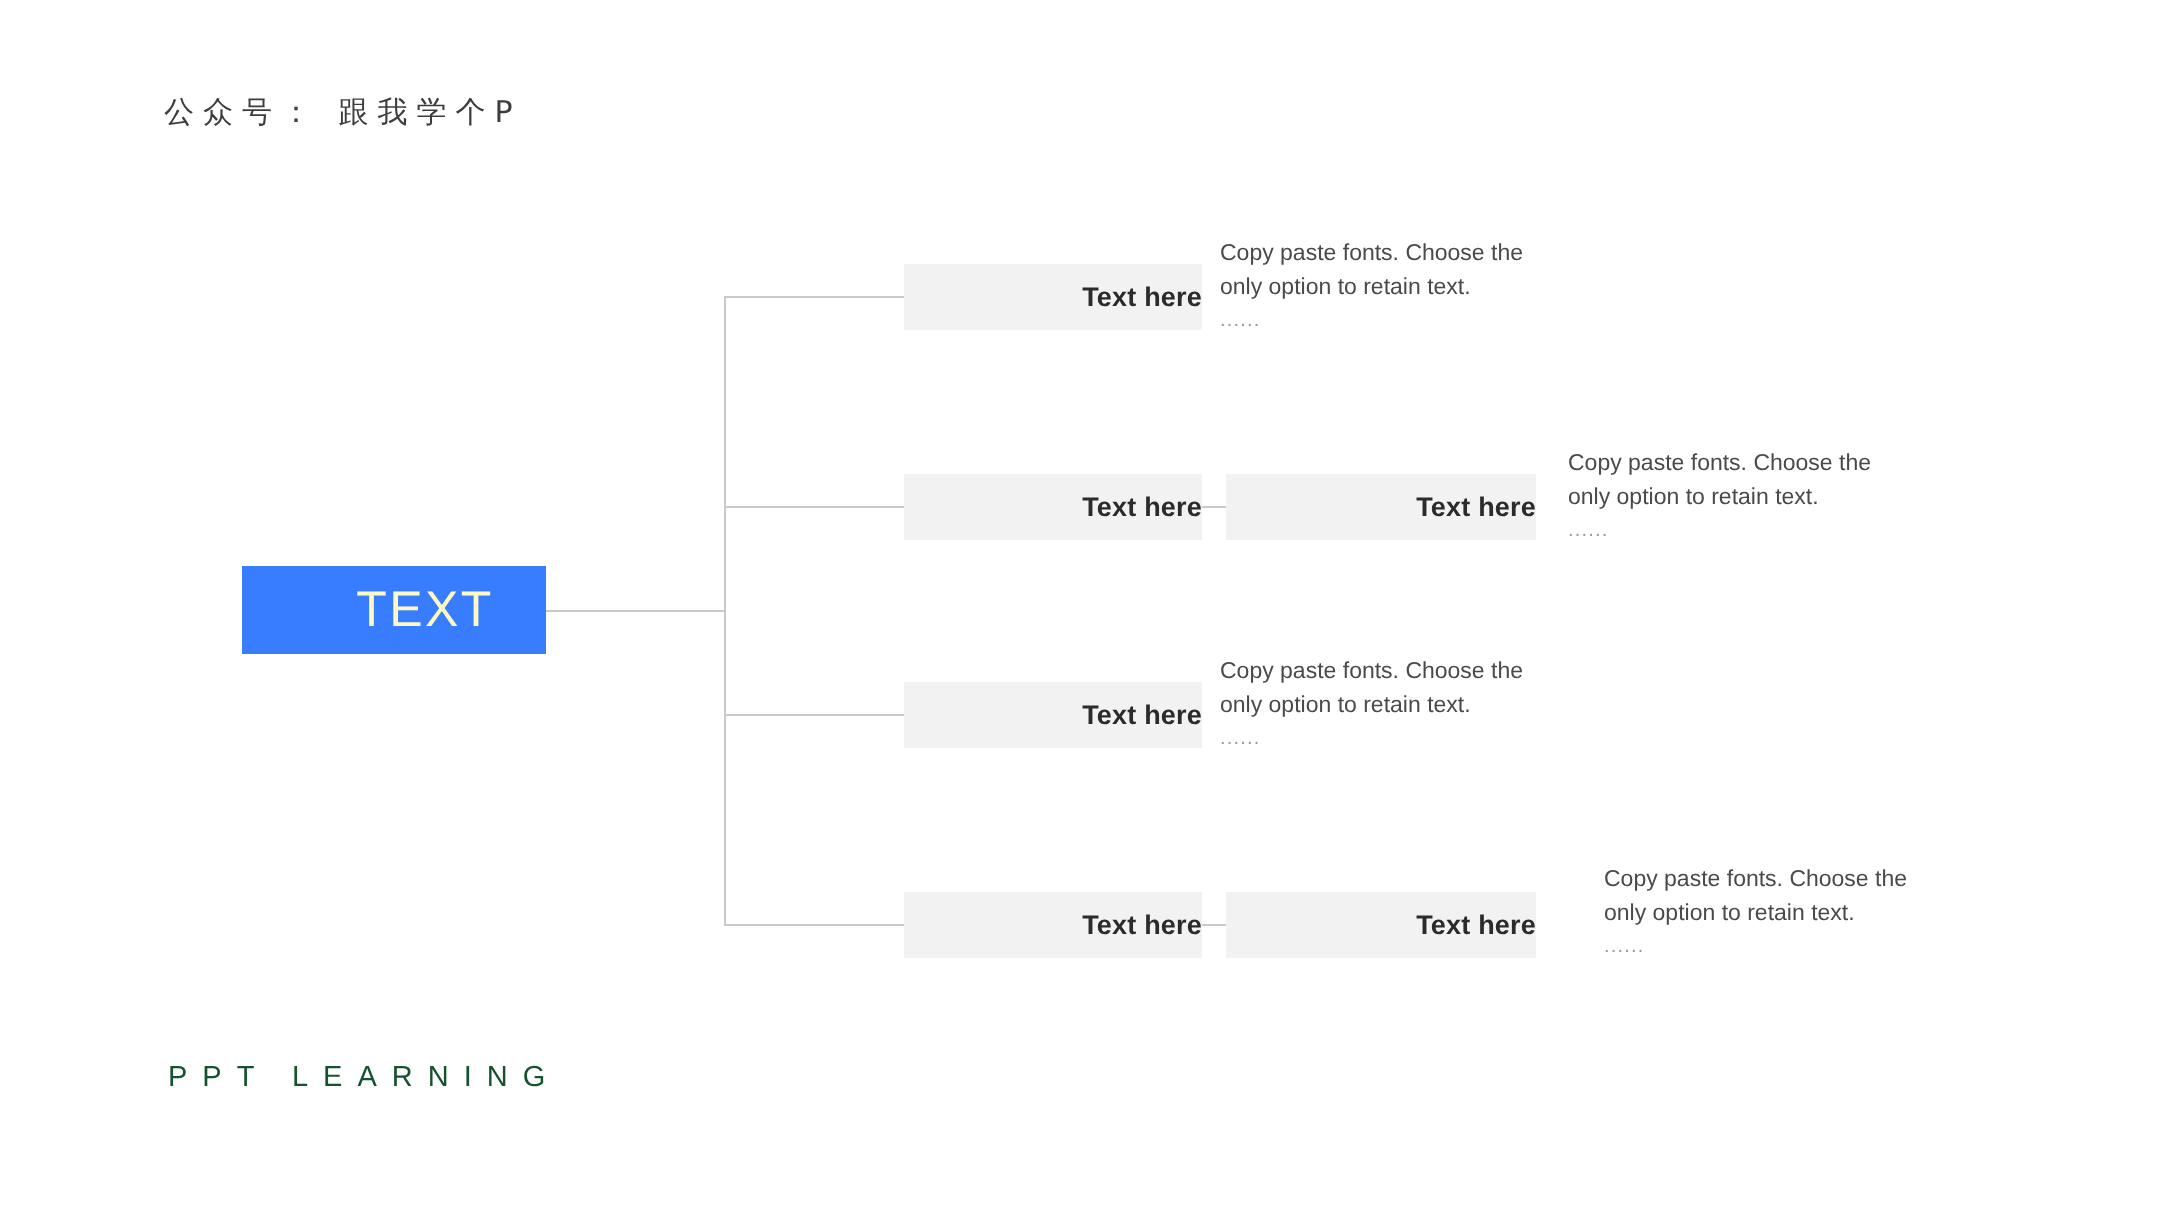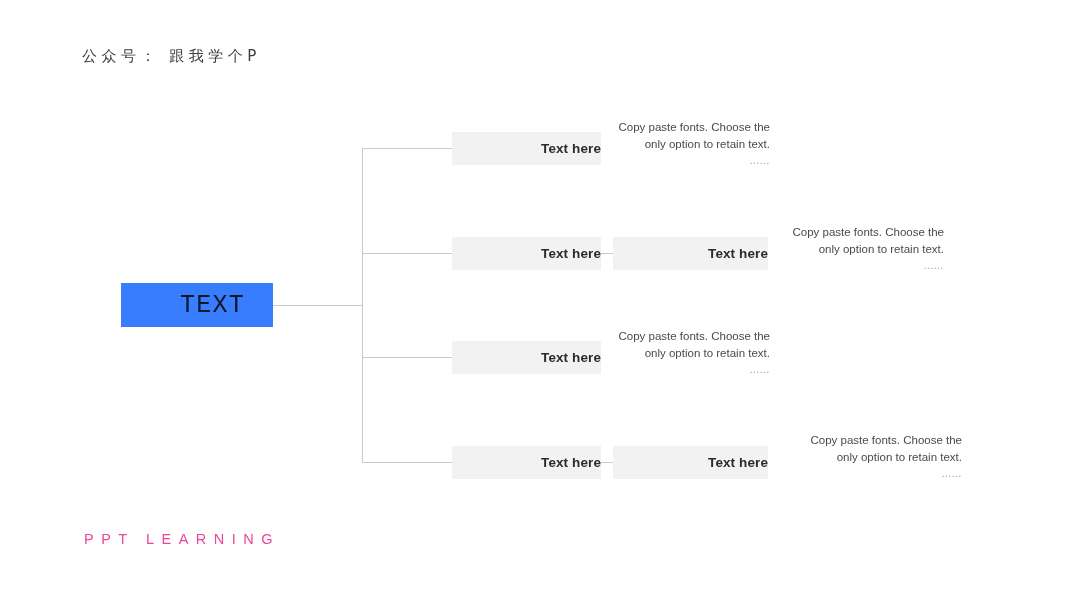--- a/index.html
+++ b/index.html
@@ -30,42 +30,42 @@
     color: #3d3d3d;
     white-space: nowrap;
     font-family: "DejaVu Sans", "Liberation Sans", sans-serif;
   }
   .footer-label {
     position: absolute;
     left: 84px;
     top: 531px;
     font-size: 14.5px;
     letter-spacing: 7.5px;
-    color: #ec4899;
+    color: #14532d;
     white-space: nowrap;
   }
 
   
   .root-node {
     position: absolute;
     left: 121px;
     top: 283px;
     width: 152px;
     height: 44px;
     background: #377dfd;
     display: flex;
     align-items: center;
     justify-content: center;
   }
   .root-node .root-label {
-    color: #0f172a;
+    color: #fef9c3;
     font-size: 25px;
     font-weight: 400;
     letter-spacing: 1.2px;
-    font-family: Liberation Mono, monospace;
+    font-family: Liberation Sans, sans-serif;
     margin-left: 31px;
   }
 
   
   .line-h {
     position: absolute;
     height: 1px;
     background: #c9c9c9;
   }
   .line-v {
@@ -88,21 +88,21 @@
     font-weight: bold;
     color: #2b2b2b;
     letter-spacing: 0.1px;
     font-family: "Liberation Sans", sans-serif;
   }
 
   
   .desc-block {
     position: absolute;
     width: 160px;
-    text-align: right;
+    text-align: left;
     color: #4a4a4a;
     font-size: 11.5px;
     line-height: 17px;
     font-family: "Liberation Sans", sans-serif;
   }
   .desc-block .desc-dots {
     display: block;
     font-size: 10px;
     color: #9a9a9a;
     letter-spacing: 0.6px;

